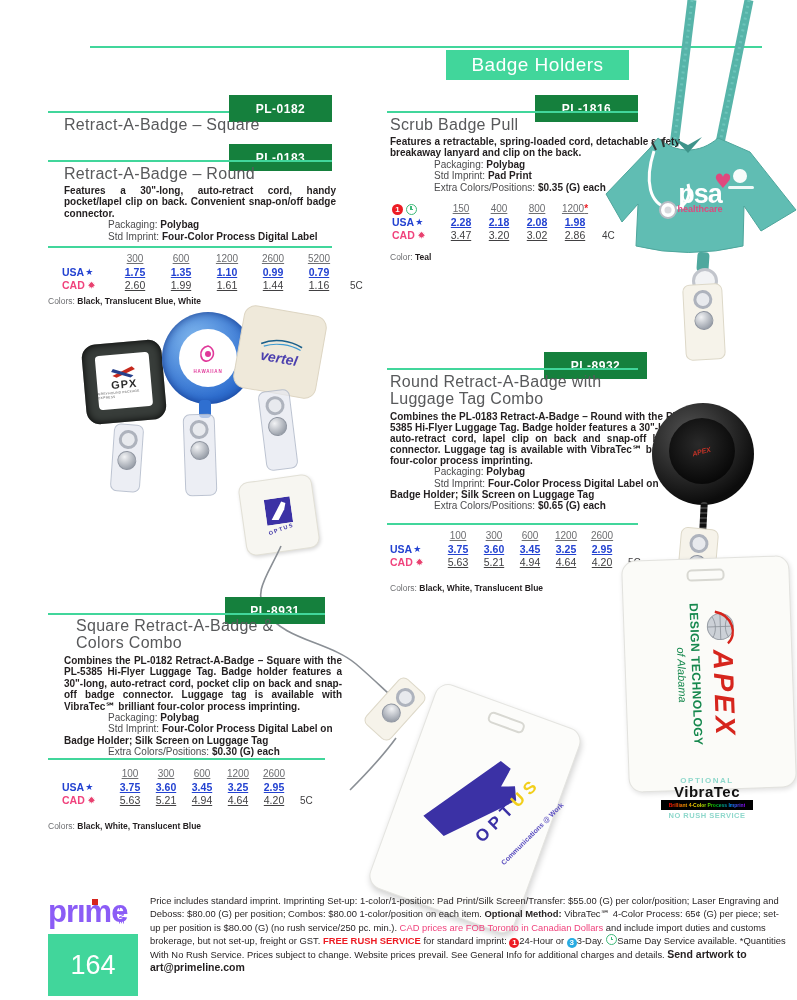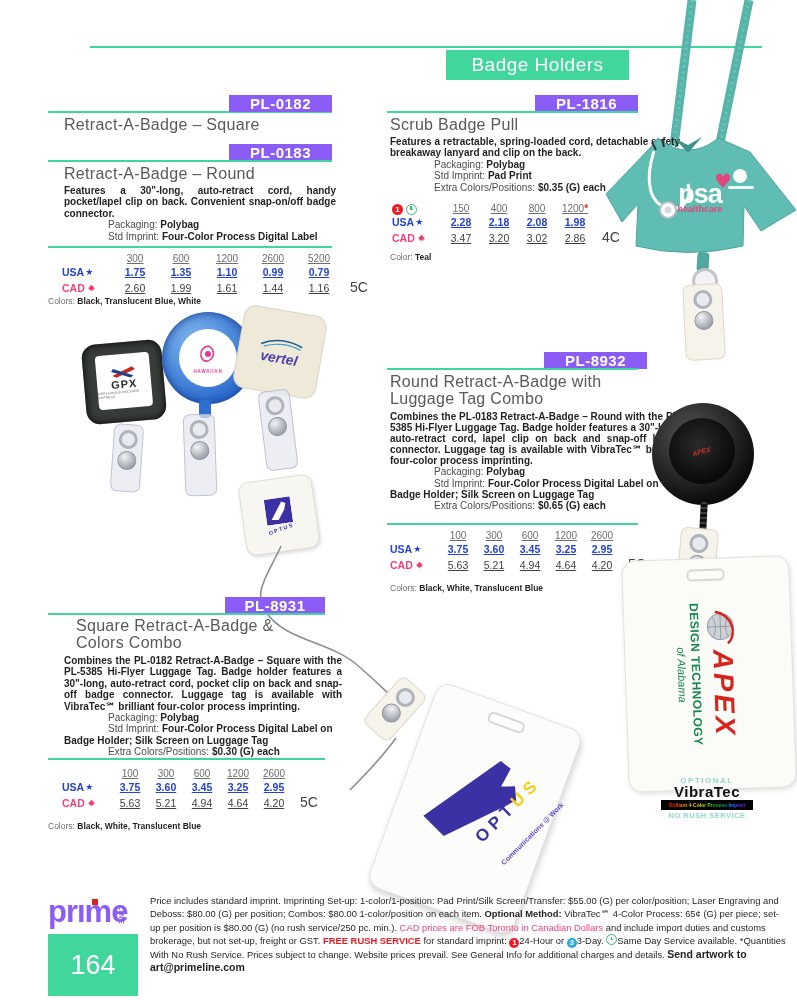--- a/index.html
+++ b/index.html
@@ -5,42 +5,42 @@
   html,body{margin:0;padding:0;background:#fff;}
   .page{position:relative;width:797px;height:1000px;background:#fff;overflow:hidden;
         font-family:"Liberation Sans","DejaVu Sans",sans-serif;color:#231f20;}
   .abs{position:absolute;}
   
   .cat-title{position:absolute;font-size:27px;color:#41d69b;letter-spacing:3px;font-weight:400;}
   .hline{position:absolute;height:2px;background:#41d69b;}
   .banner{position:absolute;background:#41d69b;color:#fff;display:flex;align-items:center;justify-content:center;
           font-size:19px;letter-spacing:.5px;}
   
-  .code-badge{position:absolute;height:17px;background:#8b5cf6;color:#fff;font-weight:bold;font-size:15px;
+  .code-badge{position:absolute;height:27px;background:#15803d;color:#fff;font-weight:bold;font-size:12px;
               letter-spacing:.5px;display:flex;align-items:center;justify-content:center;}
   .ptitle{position:absolute;font-size:16px;color:#58595b;letter-spacing:.3px;line-height:17px;}
   .pdesc{position:absolute;font-size:10px;line-height:11.4px;font-weight:bold;color:#231f20;}
   .pdesc .dtext{text-align:justify;display:block;}
   .pdesc .lab{font-weight:normal;color:#4c4c4e;padding-left:44px;}
   
   .ptable{position:absolute;font-size:10.5px;}
   .prow{display:flex;align-items:baseline;height:13px;}
   .plabel{width:50px;font-weight:bold;display:flex;align-items:center;}
   .usa{color:#2342d1;}
   .cad{color:#f0437d;}
   .star{font-family:"DejaVu Sans",sans-serif;font-size:9px;margin-left:1px;color:#2342d1;}
   .maple{margin-left:2px;}
   .pcell{text-align:center;text-decoration:underline;}
   .cells46 .pcell{width:46px;}
   .cells36 .pcell{width:36px;}
   .cells38 .pcell{width:38px;}
   .qty{color:#6d6e71;font-size:10px;font-weight:normal;}
   .usaval{color:#2342d1;font-weight:bold;}
   .cadval{color:#414042;}
-  .suffix{margin-left:8px;color:#414042;font-size:14px;}
+  .suffix{margin-left:8px;color:#414042;font-size:10px;}
   .redstar{color:#ed1c24;font-weight:bold;}
   .colors-line{position:absolute;font-size:8.5px;color:#6d6e71;}
   .colors-line b{color:#231f20;}
   
   .cicon{display:inline-flex;width:11px;height:11px;border-radius:50%;color:#fff;font-size:8px;font-weight:bold;
          align-items:center;justify-content:center;vertical-align:-1px;}
   .red{background:#ed1c24;}
   .bluec{background:#29abe2;}
   .clock{display:inline-block;width:9px;height:9px;border:1.6px solid #3cb878;border-radius:50%;position:relative;vertical-align:-1px;}
   .clock::after{content:"";position:absolute;left:3.2px;top:1.4px;width:1.4px;height:3.2px;background:#3cb878;}

